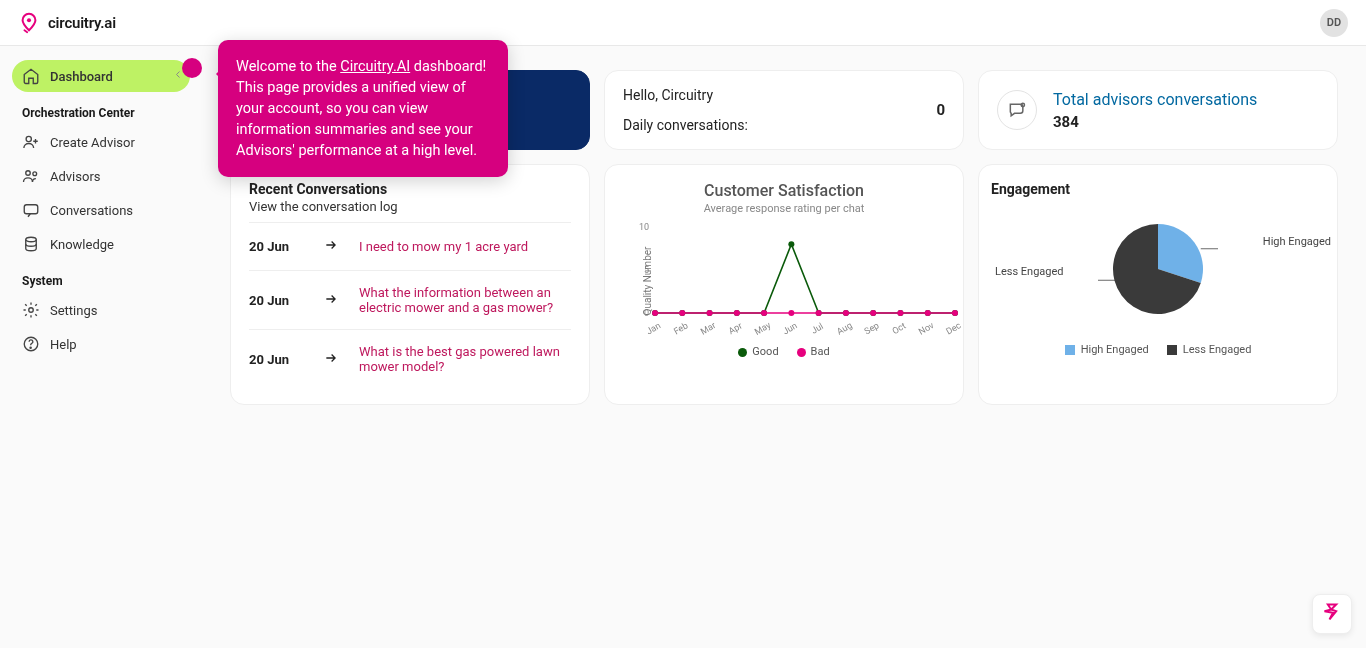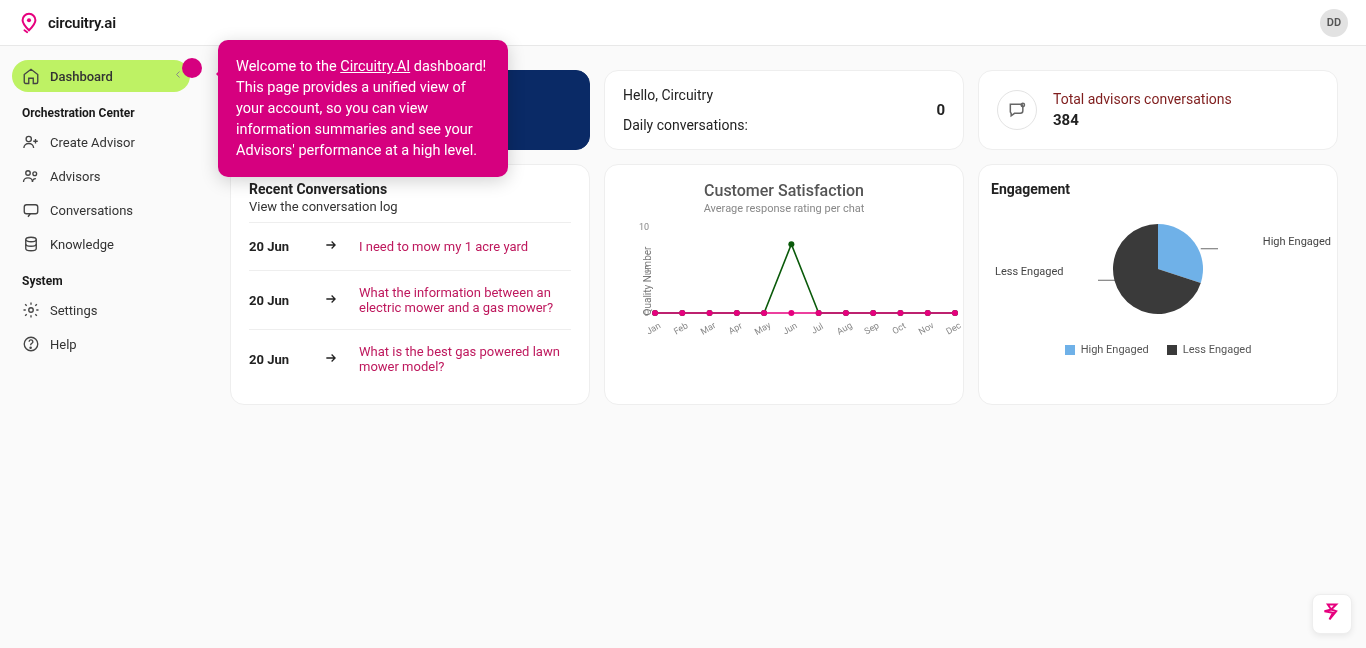--- a/index.html
+++ b/index.html
@@ -103,21 +103,21 @@
   }
   .hello-card { display:flex; flex-direction:column; justify-content:space-between; min-height:80px; position:relative; }
   .hello-card .hello { font-size: 14px; }
   .hello-card .daily { font-size: 14px; margin-top:2px;}
   .hello-card .count { position:absolute; right:18px; top:50%; transform:translateY(-50%); font-weight:700; font-size:15px;}
   .stat-card { display:flex; align-items:center; gap:16px; min-height:80px;}
   .stat-icon {
     width:40px;height:40px;border:1px solid #e3e3e3;border-radius:50%;
     display:flex;align-items:center;justify-content:center;color:#666;
   }
-  .stat-label{font-size:14px;color:#7f1d1d;}
+  .stat-label{font-size:16px;color:#0369a1;}
   .stat-value{font-weight:700;font-size:15px;margin-top:4px;}
 
   .card h3 { font-size:14px; font-weight:700; margin-bottom:2px;}
   .card .sub { font-size:13px; color:#333; margin-bottom:8px;}
   .conv-row {
     display:flex; align-items:center; gap:18px;
     border-top:1px solid #eee; padding:14px 0;
   }
   .conv-row:first-of-type{border-top:1px solid #eee;}
   .conv-date{font-weight:700; font-size:13px; width:54px;}
@@ -381,20 +381,24 @@
             <circle cx="133.0909090909091" cy="92" r="3" fill="#e6007e"></circle>
             <circle cx="160.36363636363635" cy="92" r="3" fill="#e6007e"></circle>
             <circle cx="187.63636363636363" cy="92" r="3" fill="#e6007e"></circle>
             <circle cx="214.9090909090909" cy="92" r="3" fill="#e6007e"></circle>
             <circle cx="242.1818181818182" cy="92" r="3" fill="#e6007e"></circle>
             <circle cx="269.4545454545455" cy="92" r="3" fill="#e6007e"></circle>
             <circle cx="296.7272727272727" cy="92" r="3" fill="#e6007e"></circle>
             <circle cx="324" cy="92" r="3" fill="#e6007e"></circle>
           </svg>
       </div>
+      <div class="chart-legend">
+        <span><span class="dot" style="background:#0a5a0a"></span><span>Good</span></span>
+        <span><span class="dot" style="background:#e6007e"></span><span>Bad</span></span>
+      </div>
     </div>
 
     <div class="card chart-card">
       <h3>Engagement</h3>
       <div class="donut-wrap">
         <svg id="pie-svg" width="120" height="120" viewBox="0 0 120 120">
             <path d="M 60 60 L 60 15 A 45 45 0 0 1 102.79754323328191 73.90576474687263 Z" fill="#6fb1e8"></path>
             <path d="M 60 60 L 102.79754323328191 73.90576474687263 A 45 45 0 1 1 59.99999999999999 15 Z" fill="#3a3a3a"></path>
             <line x1="102.75" y1="39.75" x2="123" y2="39.75" stroke="#444" stroke-width="0.8"></line>
             <line x1="17.25" y1="71.25" x2="-3" y2="71.25" stroke="#444" stroke-width="0.8"></line>

